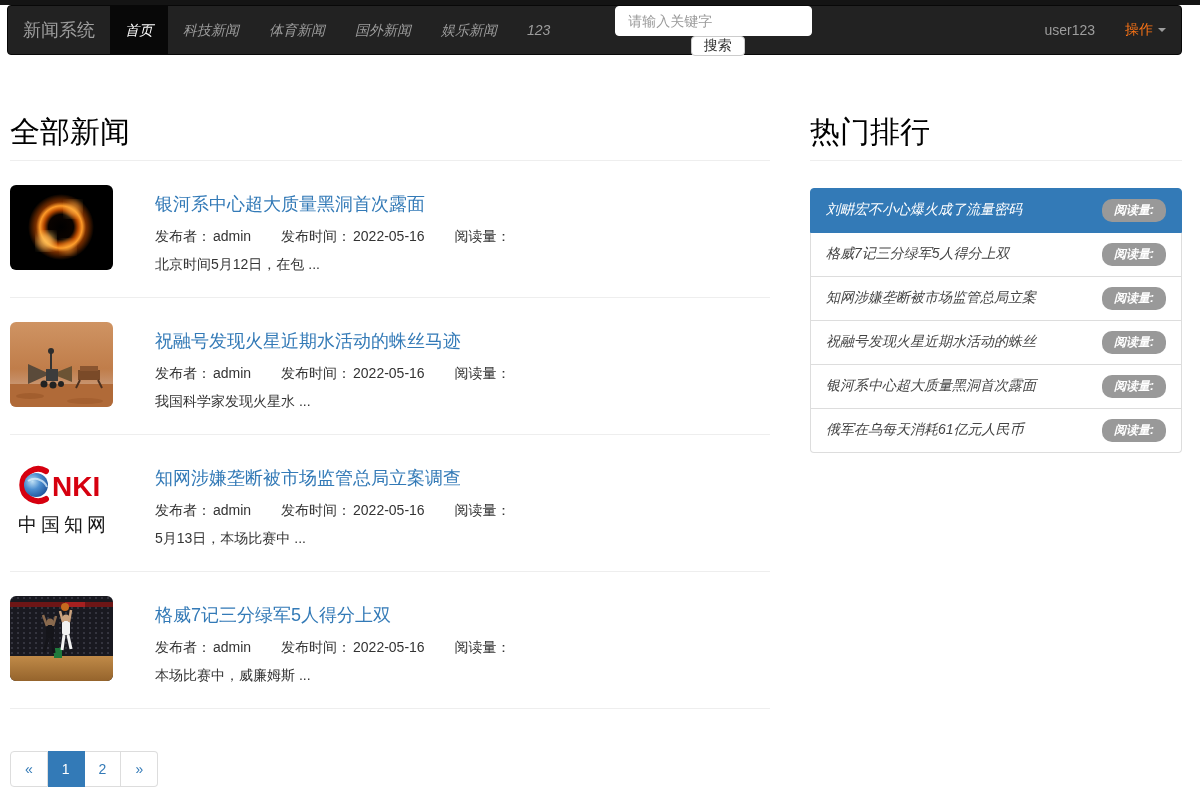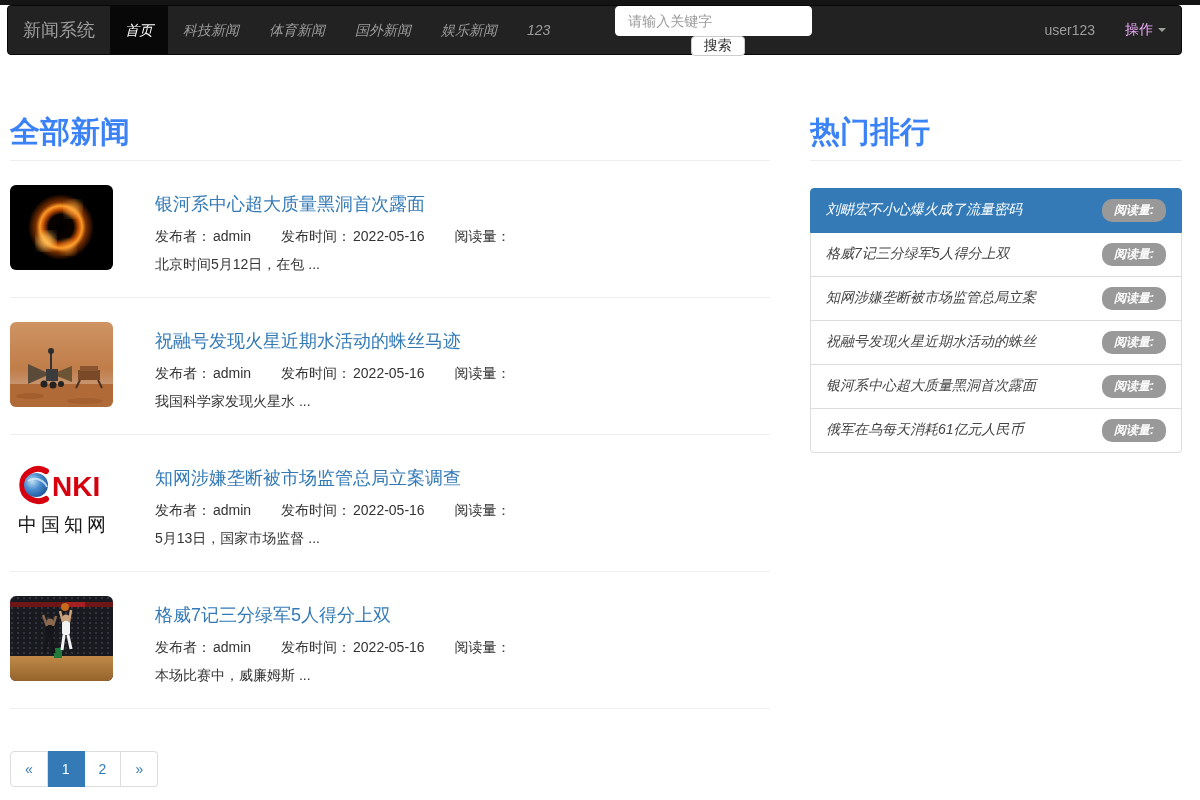--- a/index.html
+++ b/index.html
@@ -17,31 +17,31 @@
     cursor: pointer; white-space: nowrap; }
   .nav-item.active { background: #080808; color: #fff; }
   .nav-search { display: flex; align-items: center; margin-left: 50px; flex-direction: column; }
   .nav-search input { width: 197px; height: 33px; border: 1px solid #fff; border-radius: 4px;
     padding: 6px 12px; font-size: 14px; outline: none; }
   .nav-search input::placeholder { color: #999; }
   .nav-search button { margin-left: 8px; height: 33px; padding: 0 12px; background: #fff;
     color: #333; border: 1px solid #ccc; border-radius: 4px; font-size: 14px; cursor: pointer; }
   .nav-right { margin-left: auto; display: flex; align-items: center; }
   .nav-username { color: #9d9d9d; font-size: 14px; padding: 0 15px; }
-  .nav-dropdown { color: #f0abfc; font-size: 14px; padding: 0 15px; cursor: pointer;
+  .nav-dropdown { color: #f97316; font-size: 14px; padding: 0 15px; cursor: pointer;
     display: flex; align-items: center; }
   .caret { display: inline-block; margin-left: 5px; width: 0; height: 0;
     border-left: 4px solid transparent; border-right: 4px solid transparent;
     border-top: 4px solid #9d9d9d; }
 
   
   .page { display: flex; justify-content: space-between; padding: 0 18px 0 10px; }
   .main-col { width: 760px; }
   .side-col { width: 372px; }
-  h1.section-heading { margin-top: 57px; font-size: 30px; font-weight: 700; color: #3b82f6;
+  h1.section-heading { margin-top: 57px; font-size: 30px; font-weight: 400; color: #000000;
     padding-bottom: 7px; border-bottom: 1px solid #eee; line-height: 1.35; }
 
   
   .news-item { display: flex; padding: 24px 0 23px 0; border-bottom: 1px solid #eee; }
   .thumb { width: 103px; height: 85px; border-radius: 6px; overflow: hidden; flex: 0 0 103px;
     display: block; cursor: pointer; }
   .thumb svg { display: block; width: 103px; height: 85px; }
   .news-body { margin-left: 42px; padding-top: 7px; }
   .news-title { color: #337ab7; font-size: 18px; text-decoration: none; cursor: pointer;
     display: inline-block; }
@@ -202,21 +202,21 @@
           <text x="8" y="72" font-size="19" fill="#161616" letter-spacing="4" font-family="DejaVu Serif, serif">中国知网</text>
         </svg>
       </a>
       <div class="news-body">
         <a class="news-title">知网涉嫌垄断被市场监管总局立案调查</a>
         <div class="news-meta">
           <span class="meta-pair"><span>发布者：</span><span class="v">admin</span></span>
           <span class="meta-pair"><span>发布时间：</span><span class="v">2022-05-16</span></span>
           <span class="meta-pair"><span>阅读量：</span><span class="v"></span></span>
         </div>
-        <div class="news-excerpt">5月13日，国家市场监督 ...</div>
+        <div class="news-excerpt">5月13日，本场比赛中 ...</div>
       </div>
     </div>
 
     
     <div class="news-item">
       <a class="thumb">
         <svg viewBox="0 0 103 85">
           <defs>
             <pattern id="crowd" width="6" height="5" patternUnits="userSpaceOnUse">
               <rect width="6" height="5" fill="#191920"></rect>

